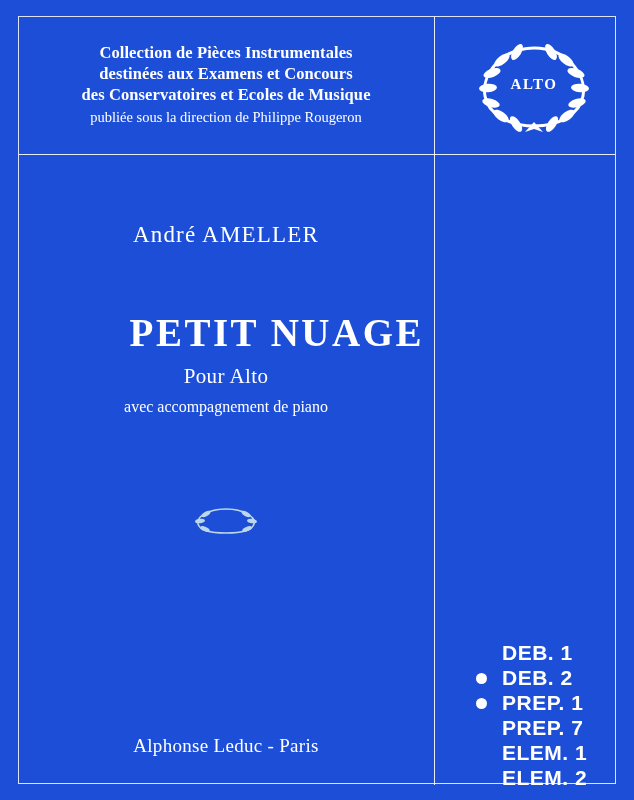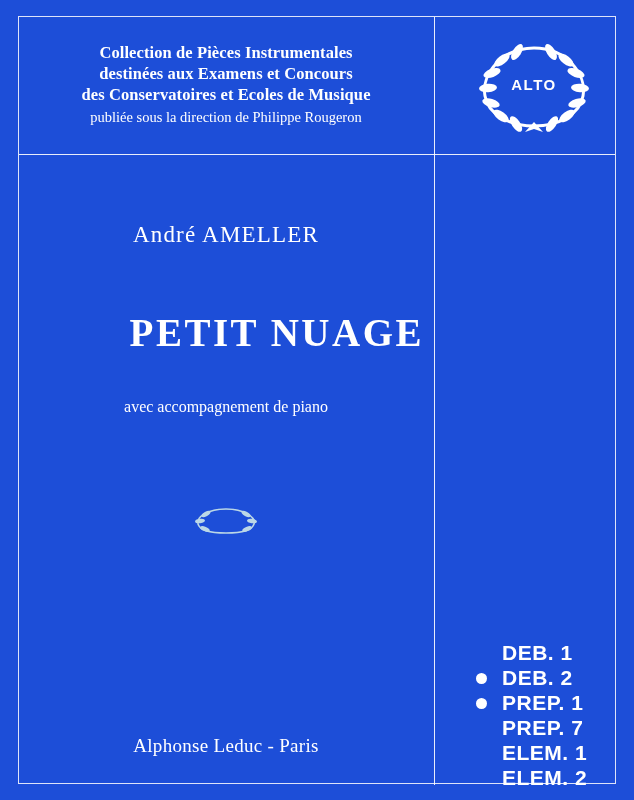--- a/index.html
+++ b/index.html
@@ -84,21 +84,21 @@
     width: 158px;
     height: 100px;
   }
   .emblem svg { display: block; }
   .emblem .instrument {
     position: absolute;
     left: 0;
     top: 42px;
     width: 158px;
     text-align: center;
-    font-family: Liberation Sans, sans-serif;
+    font-family: Liberation Serif, serif;
     font-weight: bold;
     font-size: 15px;
     letter-spacing: 1.5px;
   }
 
   
   .composer {
     position: absolute;
     left: 28px;
     top: 222px;
@@ -231,20 +231,21 @@
     </svg>
     <div class="instrument">ALTO</div>
   </div>
 
   <div class="composer">
     <span>André</span>
     <span class="surname">AMELLER</span>
   </div>
 
   <div class="title">PETIT NUAGE</div>
+  <div class="subtitle">Pour Alto</div>
   <div class="accompaniment">avec accompagnement de piano</div>
 
   <div class="ornament">
     <svg width="80" height="30" viewBox="0 0 80 30">
       <g fill="none" stroke="#bcd8e6" stroke-width="1.6">
         <path d="M40 4 C 22 4, 10 12, 12 19 C 14 26, 27 28, 40 28"></path>
         <path d="M40 4 C 58 4, 70 12, 68 19 C 66 26, 53 28, 40 28"></path>
       </g>
       <g fill="#bcd8e6">
         <ellipse cx="20" cy="9" rx="5" ry="2.2" transform="rotate(-30 20 9)"></ellipse>

